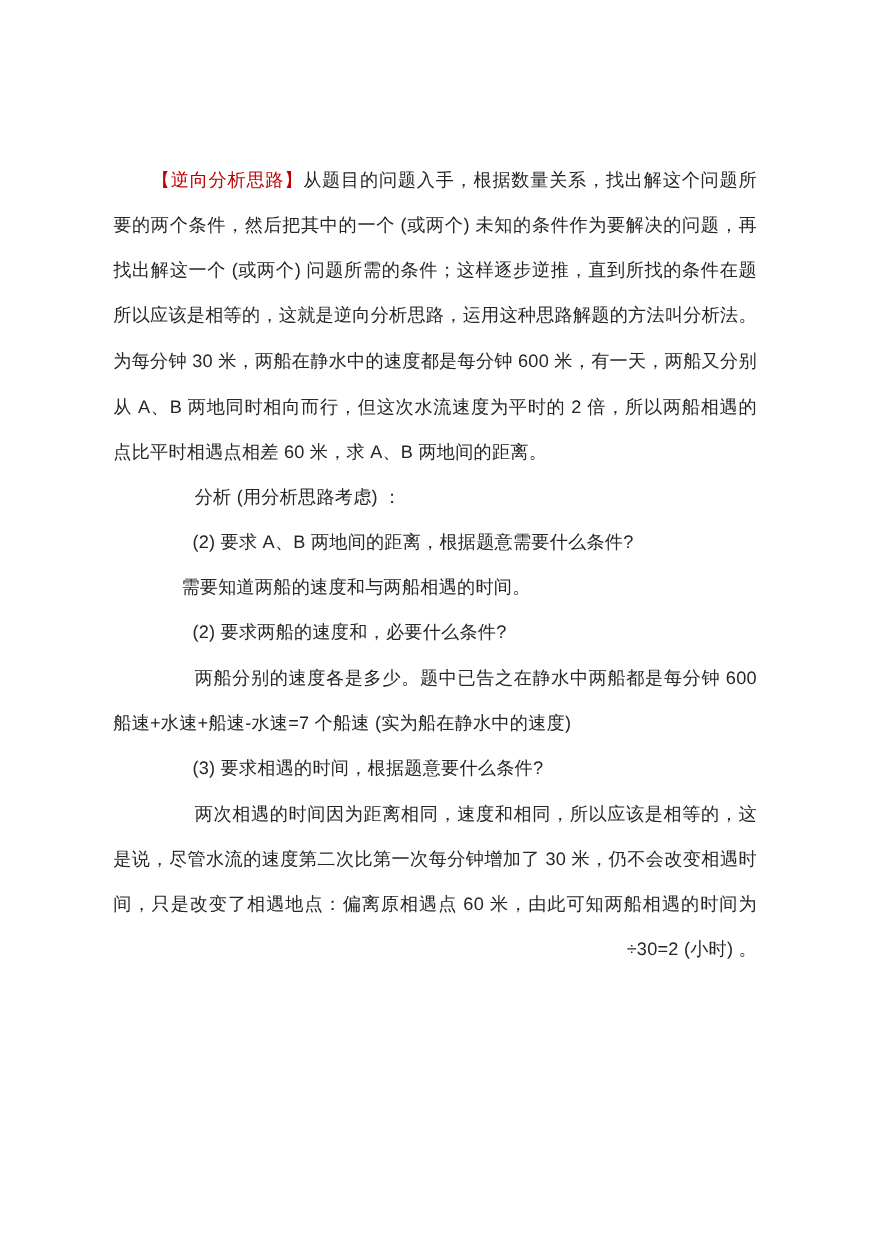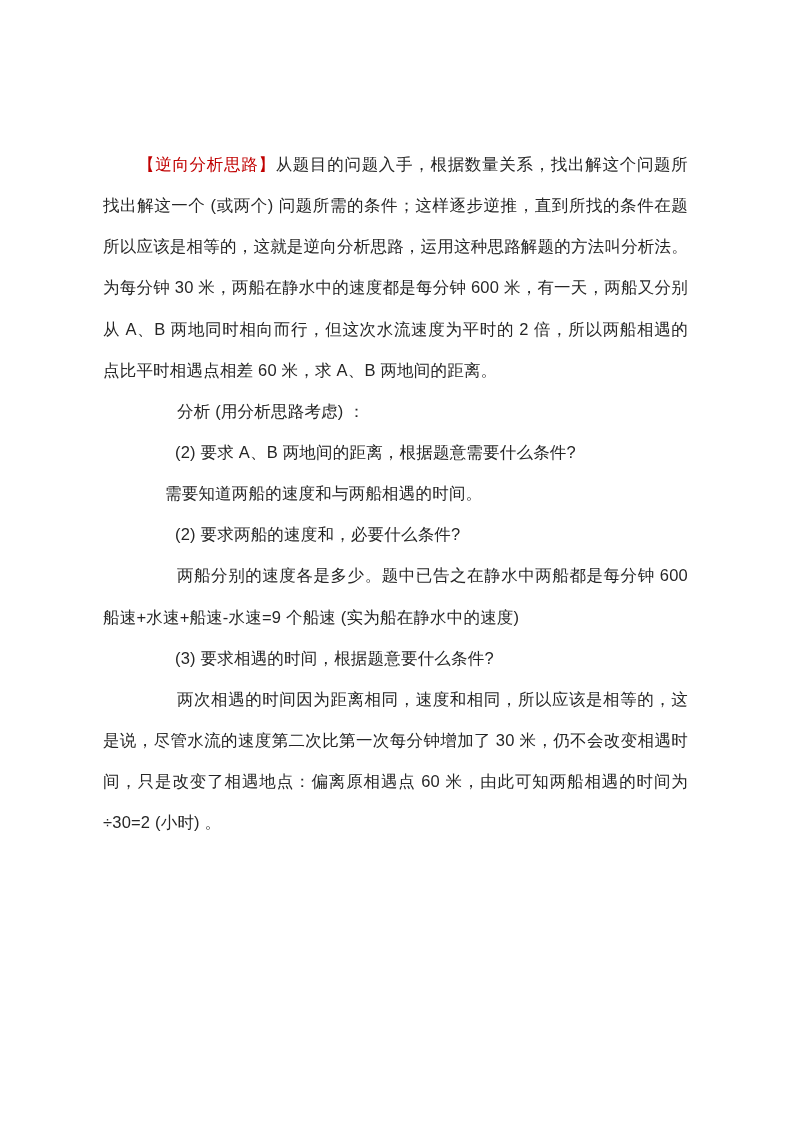--- a/index.html
+++ b/index.html
@@ -36,30 +36,31 @@
   }
   .seg{color:inherit;}
   .seg.red{color:var(--highlight-red,#c00000);}
 </style>
 </head>
 <body>
 
 <div class="page">
   <div class="doc" id="doc">
       <div class="doc-line justify" style="padding-left: 35px;"><span class="seg red">【逆向分析思路】</span><span class="seg">从题目的问题入手，根据数量关系，找出解这个问题所需</span></div>
+      <div class="doc-line justify" style="padding-left: 0px;"><span class="seg">要的两个条件，然后把其中的一个 (或两个) 未知的条件作为要解决的问题，再</span></div>
       <div class="doc-line justify" style="padding-left: 0px;"><span class="seg">找出解这一个 (或两个) 问题所需的条件；这样逐步逆推，直到所找的条件在题</span></div>
       <div class="doc-line justify" style="padding-left: 0px;"><span class="seg">所以应该是相等的，这就是逆向分析思路，运用这种思路解题的方法叫分析法。</span></div>
       <div class="doc-line justify" style="padding-left: 0px;"><span class="seg">为每分钟 30 米，两船在静水中的速度都是每分钟 600 米，有一天，两船又分别</span></div>
       <div class="doc-line justify" style="padding-left: 0px;"><span class="seg">从 A、B 两地同时相向而行，但这次水流速度为平时的 2 倍，所以两船相遇的地</span></div>
       <div class="doc-line" style="padding-left: 0px;"><span class="seg">点比平时相遇点相差 60 米，求 A、B 两地间的距离。</span></div>
       <div class="doc-line" style="padding-left: 74px;"><span class="seg">分析 (用分析思路考虑) ：</span></div>
       <div class="doc-line" style="padding-left: 72px;"><span class="seg">(2) 要求 A、B 两地间的距离，根据题意需要什么条件?</span></div>
       <div class="doc-line" style="padding-left: 62px;"><span class="seg">需要知道两船的速度和与两船相遇的时间。</span></div>
       <div class="doc-line" style="padding-left: 72px;"><span class="seg">(2) 要求两船的速度和，必要什么条件?</span></div>
       <div class="doc-line justify" style="padding-left: 74px;"><span class="seg">两船分别的速度各是多少。题中已告之在静水中两船都是每分钟 600</span></div>
-      <div class="doc-line" style="padding-left: 0px;"><span class="seg">船速+水速+船速-水速=9 个船速 (实为船在静水中的速度)</span></div>
+      <div class="doc-line" style="padding-left: 0px;"><span class="seg">船速+水速+船速-水速=7 个船速 (实为船在静水中的速度)</span></div>
       <div class="doc-line" style="padding-left: 72px;"><span class="seg">(3) 要求相遇的时间，根据题意要什么条件?</span></div>
       <div class="doc-line justify" style="padding-left: 74px;"><span class="seg">两次相遇的时间因为距离相同，速度和相同，所以应该是相等的，这就</span></div>
       <div class="doc-line justify" style="padding-left: 0px;"><span class="seg">是说，尽管水流的速度第二次比第一次每分钟增加了 30 米，仍不会改变相遇时</span></div>
       <div class="doc-line justify" style="padding-left: 0px;"><span class="seg">间，只是改变了相遇地点：偏离原相遇点 60 米，由此可知两船相遇的时间为 60</span></div>
-      <div class="doc-line" style="padding-left: 0px;"><span class="seg">÷30=2 (小时) 。</span></div>
+      <div class="doc-line" style="padding-left: 0px; text-align: right;"><span class="seg">÷30=2 (小时) 。</span></div>
     </div>
 </div>
 
 </body></html>

